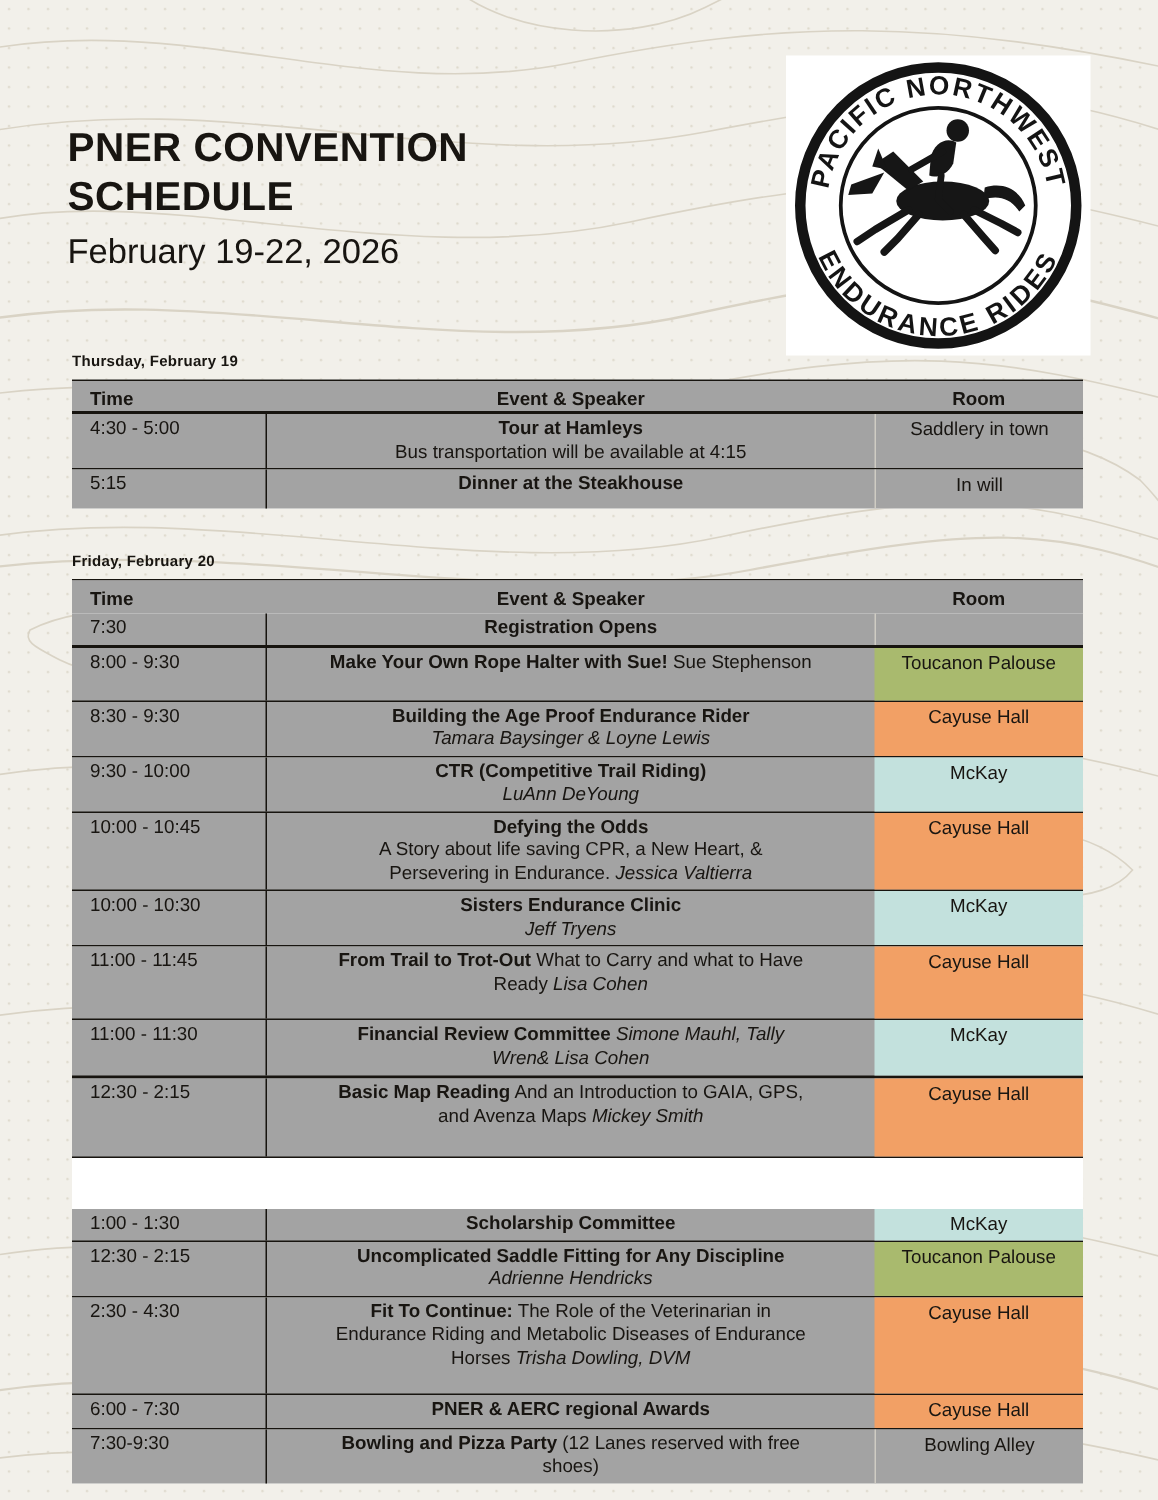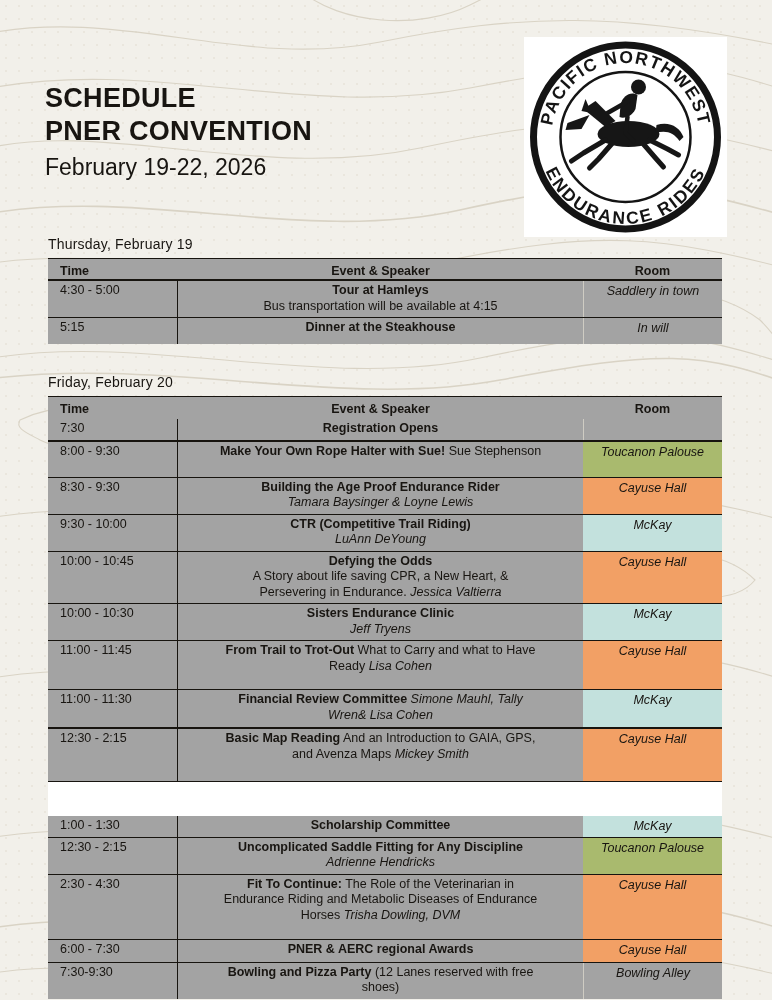--- a/index.html
+++ b/index.html
@@ -14,40 +14,40 @@
   
   .title-block{left:45px;top:82px;width:470px;}
   .main-title{font-size:27px;font-weight:800;line-height:33px;letter-spacing:.3px;}
   .subtitle{font-size:23px;font-weight:400;line-height:28px;margin-top:5px;}
 
   
   .logo-box{left:524px;top:37px;width:203px;height:200px;background:#ffffff;}
 
   
   .content{left:48px;top:236px;width:674px;}
-  .day-heading{font-size:14px;font-weight:400;margin:0 0 6px 0;letter-spacing:.2px;}
+  .day-heading{font-size:10px;font-weight:700;margin:0 0 6px 0;letter-spacing:.2px;}
   .day-block + .day-block{margin-top:30px;}
 
   .sched-table{background:#ffffff;border-top:1.2px solid #17140f;}
   .thead, .trow{
     display:grid;grid-template-columns:130px 1fr 139px;
     box-sizing:border-box;background:#a3a3a3;
   }
   .thead{min-height:22px;}
   .thead.hdiv-thick{border-bottom:2.5px solid #17140f;}
   .thead .hcell{font-weight:700;font-size:12.5px;padding-top:5px;box-sizing:border-box;}
   .hcell.h-time{padding-left:12px;}
   .hcell.h-event,.hcell.h-room{text-align:center;}
 
   .trow.div-thin{border-bottom:1px solid #17140f;}
   .trow.div-thick{border-bottom:2.5px solid #17140f;}
   .cell{box-sizing:border-box;font-size:12.5px;line-height:15.5px;padding-top:2px;}
   .cell.time{padding-left:12px;border-right:1.2px solid #17140f;}
   .cell.event{text-align:center;padding:2px 40px 3px 40px;}
-  .cell.room{text-align:center;padding-top:3px;font-style:italic;}
+  .cell.room{text-align:center;padding-top:3px;}
   .cell.room.plain{border-left:1px solid #cfccc3;}
   .seg-b{font-weight:700;}
   .seg-i{font-style:italic;}
   .seg-r{font-weight:400;}
 </style>
 </head>
 <body>
 
 <svg class="bg" width="772" height="1000" viewBox="0 0 772 1000" xmlns="http://www.w3.org/2000/svg">
   <defs>
@@ -72,22 +72,22 @@
     <path d="M-20,975 C120,950 280,1000 440,972 S660,945 800,980"></path>
     <path d="M300,-10 C340,25 420,30 470,5 C500,-10 520,-20 540,-25"></path>
     <path d="M600,300 C650,280 720,290 760,320 C780,340 790,360 800,370"></path>
     <path d="M20,420 C60,400 120,405 150,430 C130,455 70,455 40,440 C25,432 15,428 20,420 Z"></path>
     <path d="M640,560 C680,545 730,555 755,580 C735,605 680,600 655,585 C645,578 635,568 640,560 Z"></path>
   </g>
 </svg>
 
 <div class="layer title-block">
   <div class="main-title">
+    <div>PNER CONVENTION</div>
     <div>SCHEDULE</div>
-    <div>PNER CONVENTION</div>
   </div>
   <div class="subtitle">February 19-22, 2026</div>
 </div>
 
 <div class="layer logo-box">
   <svg width="203" height="200" viewBox="0 0 200 200" xmlns="http://www.w3.org/2000/svg">
     <defs>
       <path id="arcTop" d="M 26,100 A 74,74 0 0 1 174,100"></path>
       <path id="arcBottom" d="M 13,100 A 87,87 0 0 0 187,100"></path>
     </defs>

